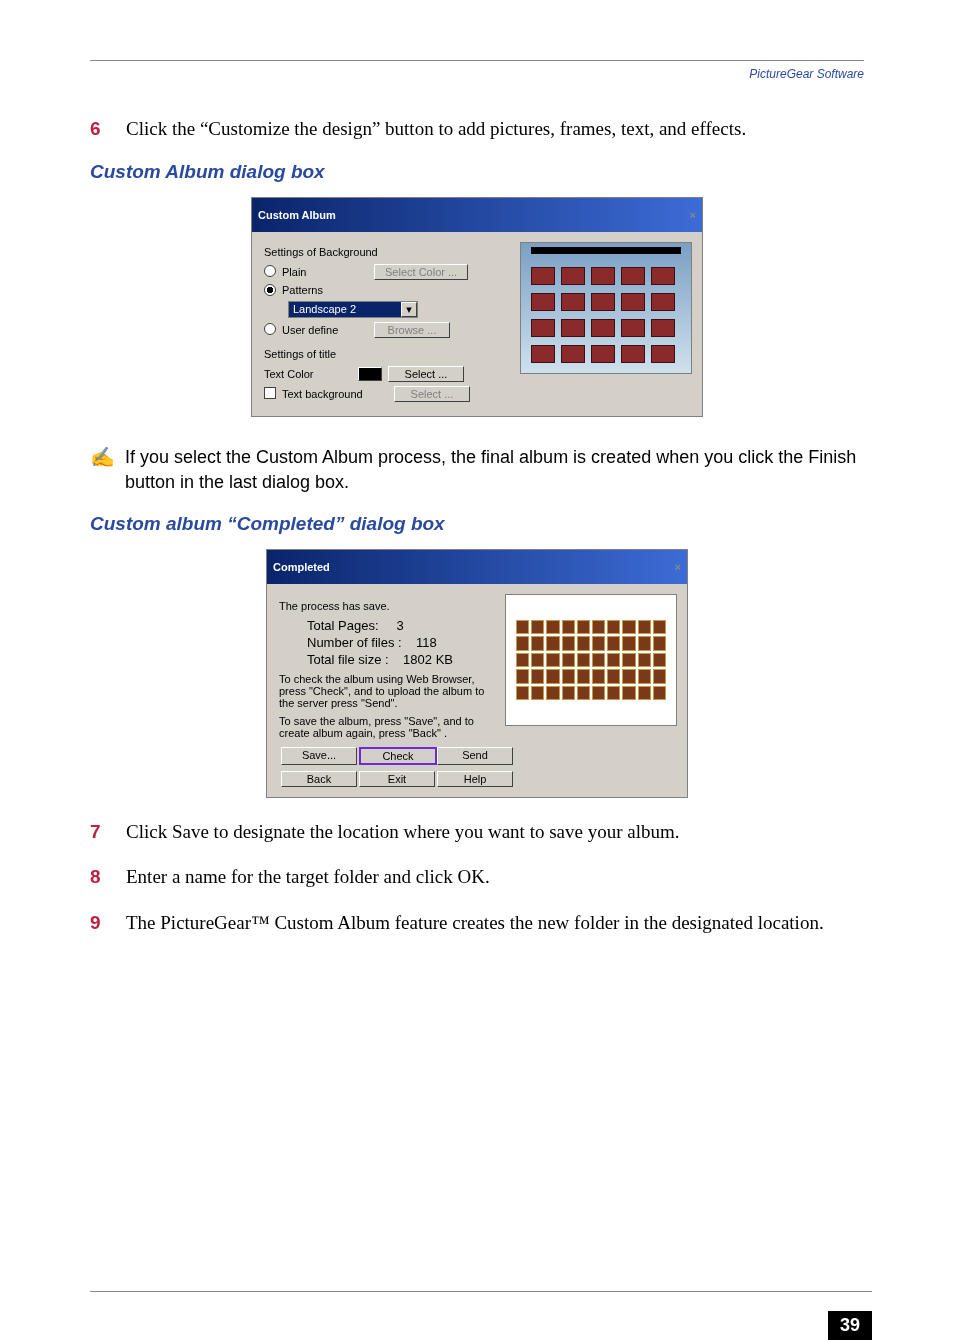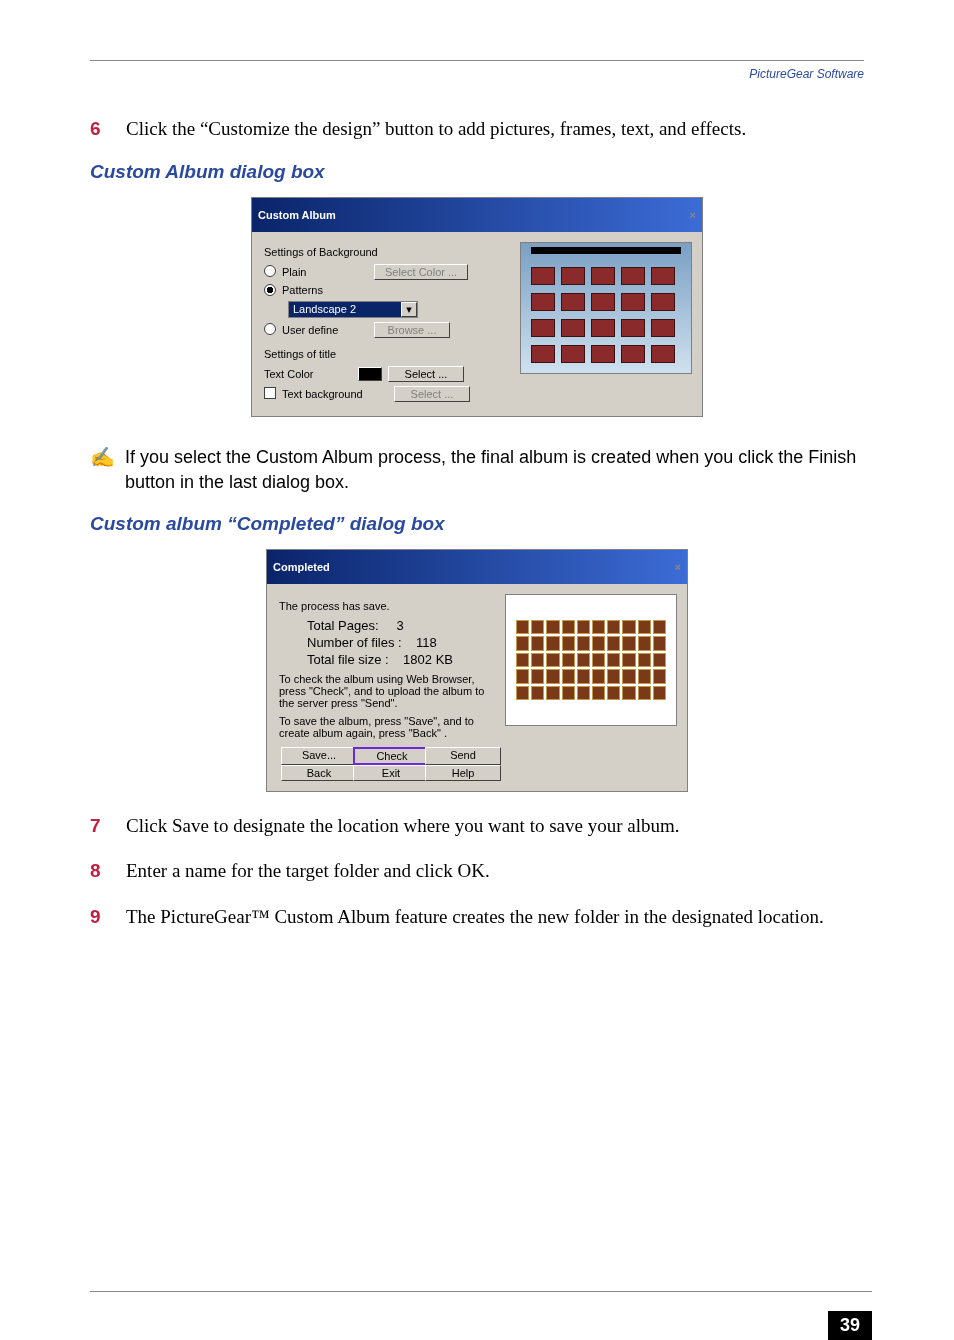--- a/index.html
+++ b/index.html
@@ -219,21 +219,21 @@
   .mosaic div {
     background:#7a3a1a;border:1px solid #c49a4a;
   }
 
   
   .kv { margin:2px 0 2px 28px; font-size:13px; }
   .para { margin:6px 0; font-size:11px; }
   .btn-grid {
     display:grid;
     grid-template-columns: repeat(3, 72px);
-    gap:0;
+    gap:6px;
     margin-top:8px;
   }
 </style>
 </head>
 <body>
 
 <div class="page">
   <hr class="hr-top">
   <div class="running-head">PictureGear Software</div>
 

